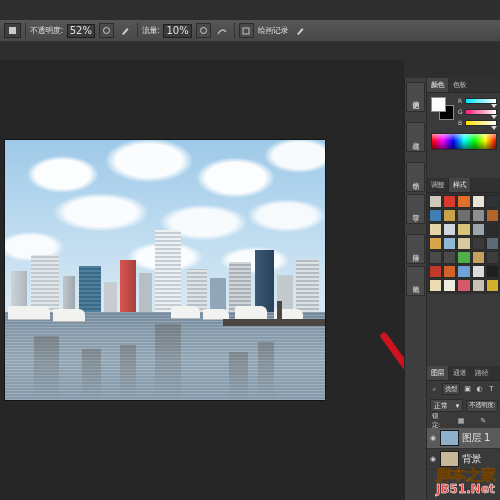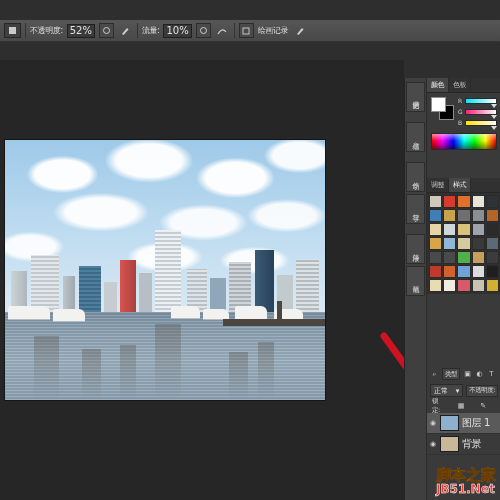--- a/index.html
+++ b/index.html
@@ -410,20 +410,25 @@
           <div class="swatch" style="background: rgb(31, 31, 31);"></div>
           <div class="swatch" style="background: rgb(232, 220, 176);"></div>
           <div class="swatch" style="background: rgb(240, 236, 224);"></div>
           <div class="swatch" style="background: rgb(216, 90, 106);"></div>
           <div class="swatch" style="background: rgb(200, 194, 180);"></div>
           <div class="swatch" style="background: rgb(212, 176, 48);"></div>
         </div>
     </div>
 
     <div class="panel" id="layerspanel">
+      <div class="panel-tabs">
+        <div class="ptab active">图层</div>
+        <div class="ptab">通道</div>
+        <div class="ptab">路径</div>
+      </div>
 
       <div class="lay-row">
         <div class="lock-ic">⌕</div>
         <div class="lay-ctl">类型</div>
         <div class="lock-ic">▣</div>
         <div class="lock-ic">◐</div>
         <div class="lock-ic">T</div>
       </div>
 
       <div class="lay-row">

